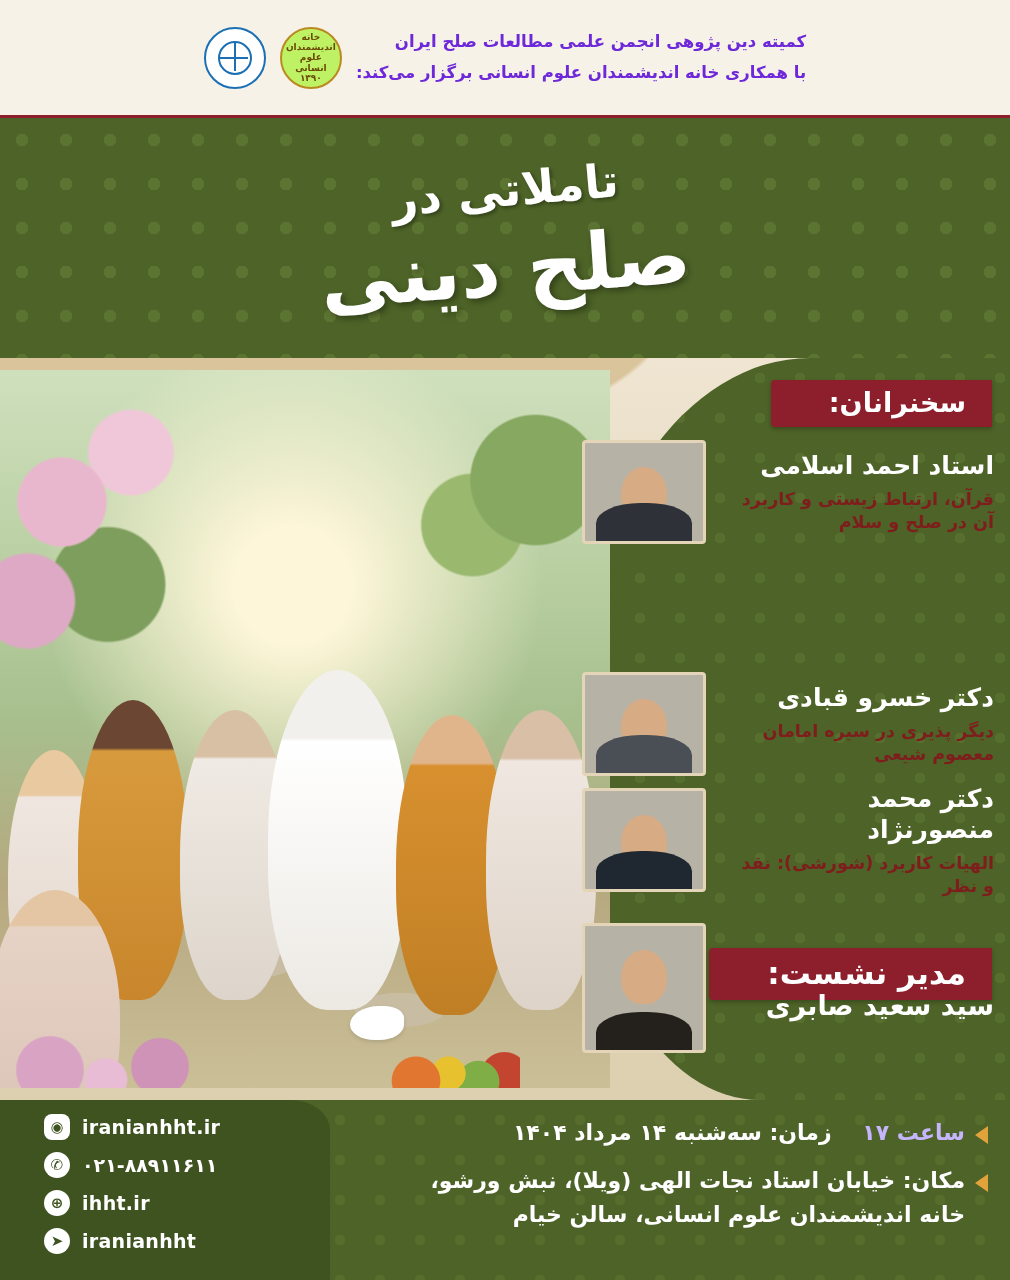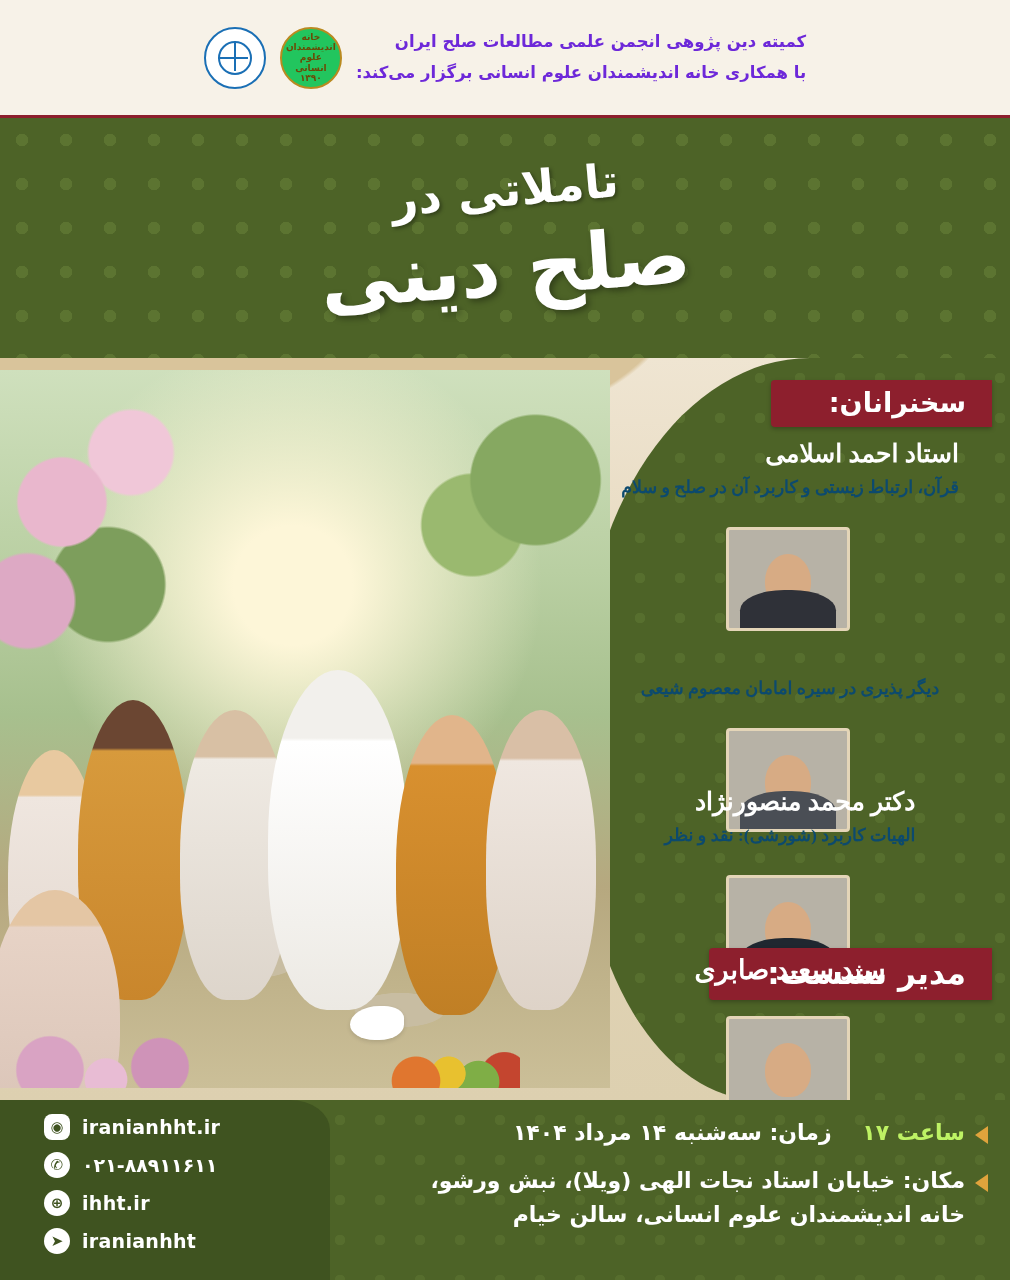--- a/index.html
+++ b/index.html
@@ -36,21 +36,21 @@
     font-weight:bold;
     line-height:1.85;
     letter-spacing:0px;
   }
   .logo{
     width:62px;height:62px;border-radius:50%;
     display:flex;align-items:center;justify-content:center;
     flex:0 0 auto;
   }
   .logo-a{
-    background:#22c55e;
+    background:#bef264;
     border:2px solid #b98a20;
     color:#6a4a06;
     font-size:9px;font-weight:bold;text-align:center;line-height:1.15;
     padding:4px;box-sizing:border-box;
   }
   .logo-b{
     background:#ffffff;border:2px solid #1a6fb5;color:#1a6fb5;
     font-size:9px;font-weight:bold;text-align:center;line-height:1.1;
     padding:3px;box-sizing:border-box;
     position:relative;
@@ -188,23 +188,22 @@
     background:#8d1f2d;color:#fff;
     font-size:27px;font-weight:bold;
     padding:7px 26px 9px 58px;
     border-radius:4px 0 0 4px;
     box-shadow:0 2px 4px rgba(0,0,0,.25);
   }
   .ribbon.chair{top:590px;font-size:31px;}
   .spk{
     position:absolute;right:16px;
     width:412px;height:108px;
-    display:flex;flex-direction:column;align-items:center;justify-content:flex-start;
+    display:flex;flex-direction:row;align-items:center;justify-content:flex-start;
     gap:28px;
-    font-family:Liberation Serif, serif;
   }
   .spk .portrait{
     width:118px;height:98px;flex:0 0 auto;
     border:3px solid #e4d5b8;border-radius:4px;
     overflow:hidden;position:relative;
     background:#b7b2a6;
     order:2;
   }
   .p1{background:linear-gradient(160deg,#8b8073 0 40%, #5c544a 100%);}
   .p2{background:linear-gradient(160deg,#9a93a6 0 40%, #4e4756 100%);}
@@ -223,21 +222,21 @@
   }
   .portrait.p2 .body{background:#3b2f45;}
   .portrait.p2 .face{background:#e6c1a3;}
   .portrait.p3 .body{background:#4a4e55;}
   .portrait.p4 .body{background:#1f2730;}
   .portrait.p5 .body{background:#24201c;}
   .spk .txt{
     order:1;flex:1 1 auto;text-align:right;color:#ffffff;padding-left:4px;
   }
   .spk .name{font-size:25px;font-weight:bold;line-height:1.25;}
-  .spk .topic{font-size:17.5px;font-weight:bold;color:#0c4a6e;margin-top:7px;line-height:1.3;}
+  .spk .topic{font-size:17.5px;font-weight:bold;color:#7f1d1d;margin-top:7px;line-height:1.3;}
   .s1{top:80px;}
   .s2{top:195px;}
   .s3{top:312px;}
   .s4{top:428px;}
   .s5{top:560px;height:140px;}
   .s5 .portrait{height:124px;}
   .s5 .name{font-size:27px;margin-top:36px;}
 
   
   .footer{
@@ -279,21 +278,21 @@
   .info-line{
     display:flex;flex-direction:row;align-items:flex-start;justify-content:flex-start;
     gap:10px;margin-bottom:14px;
   }
   .bullet{
     width:0;height:0;flex:0 0 auto;margin-top:10px;
     border-top:9px solid transparent;border-bottom:9px solid transparent;
     border-right:13px solid #e0a33c;
   }
   .info-text{font-size:22px;font-weight:bold;line-height:1.55;}
-  .time-strong{color:#bef264;}
+  .time-strong{color:#c4b5fd;}
 </style>
 </head>
 <body>
 
 <div class="poster">
 
   <div class="topbar">
     <div class="topbar-inner">
       <div class="topbar-text">
         <div>کمیته دین پژوهی انجمن علمی مطالعات صلح ایران</div>
@@ -347,20 +346,21 @@
         </div>
         <div class="portrait p1">
           <div class="face"></div>
           <div class="body"></div>
         </div>
       </div>
 
 
       <div class="spk s3">
         <div class="txt">
+          <div class="name">دکتر خسرو قبادی</div>
           <div class="topic">دیگر پذیری در سیره امامان معصوم شیعی</div>
         </div>
         <div class="portrait p3">
           <div class="face"></div>
           <div class="body"></div>
         </div>
       </div>
 
       <div class="spk s4">
         <div class="txt">

